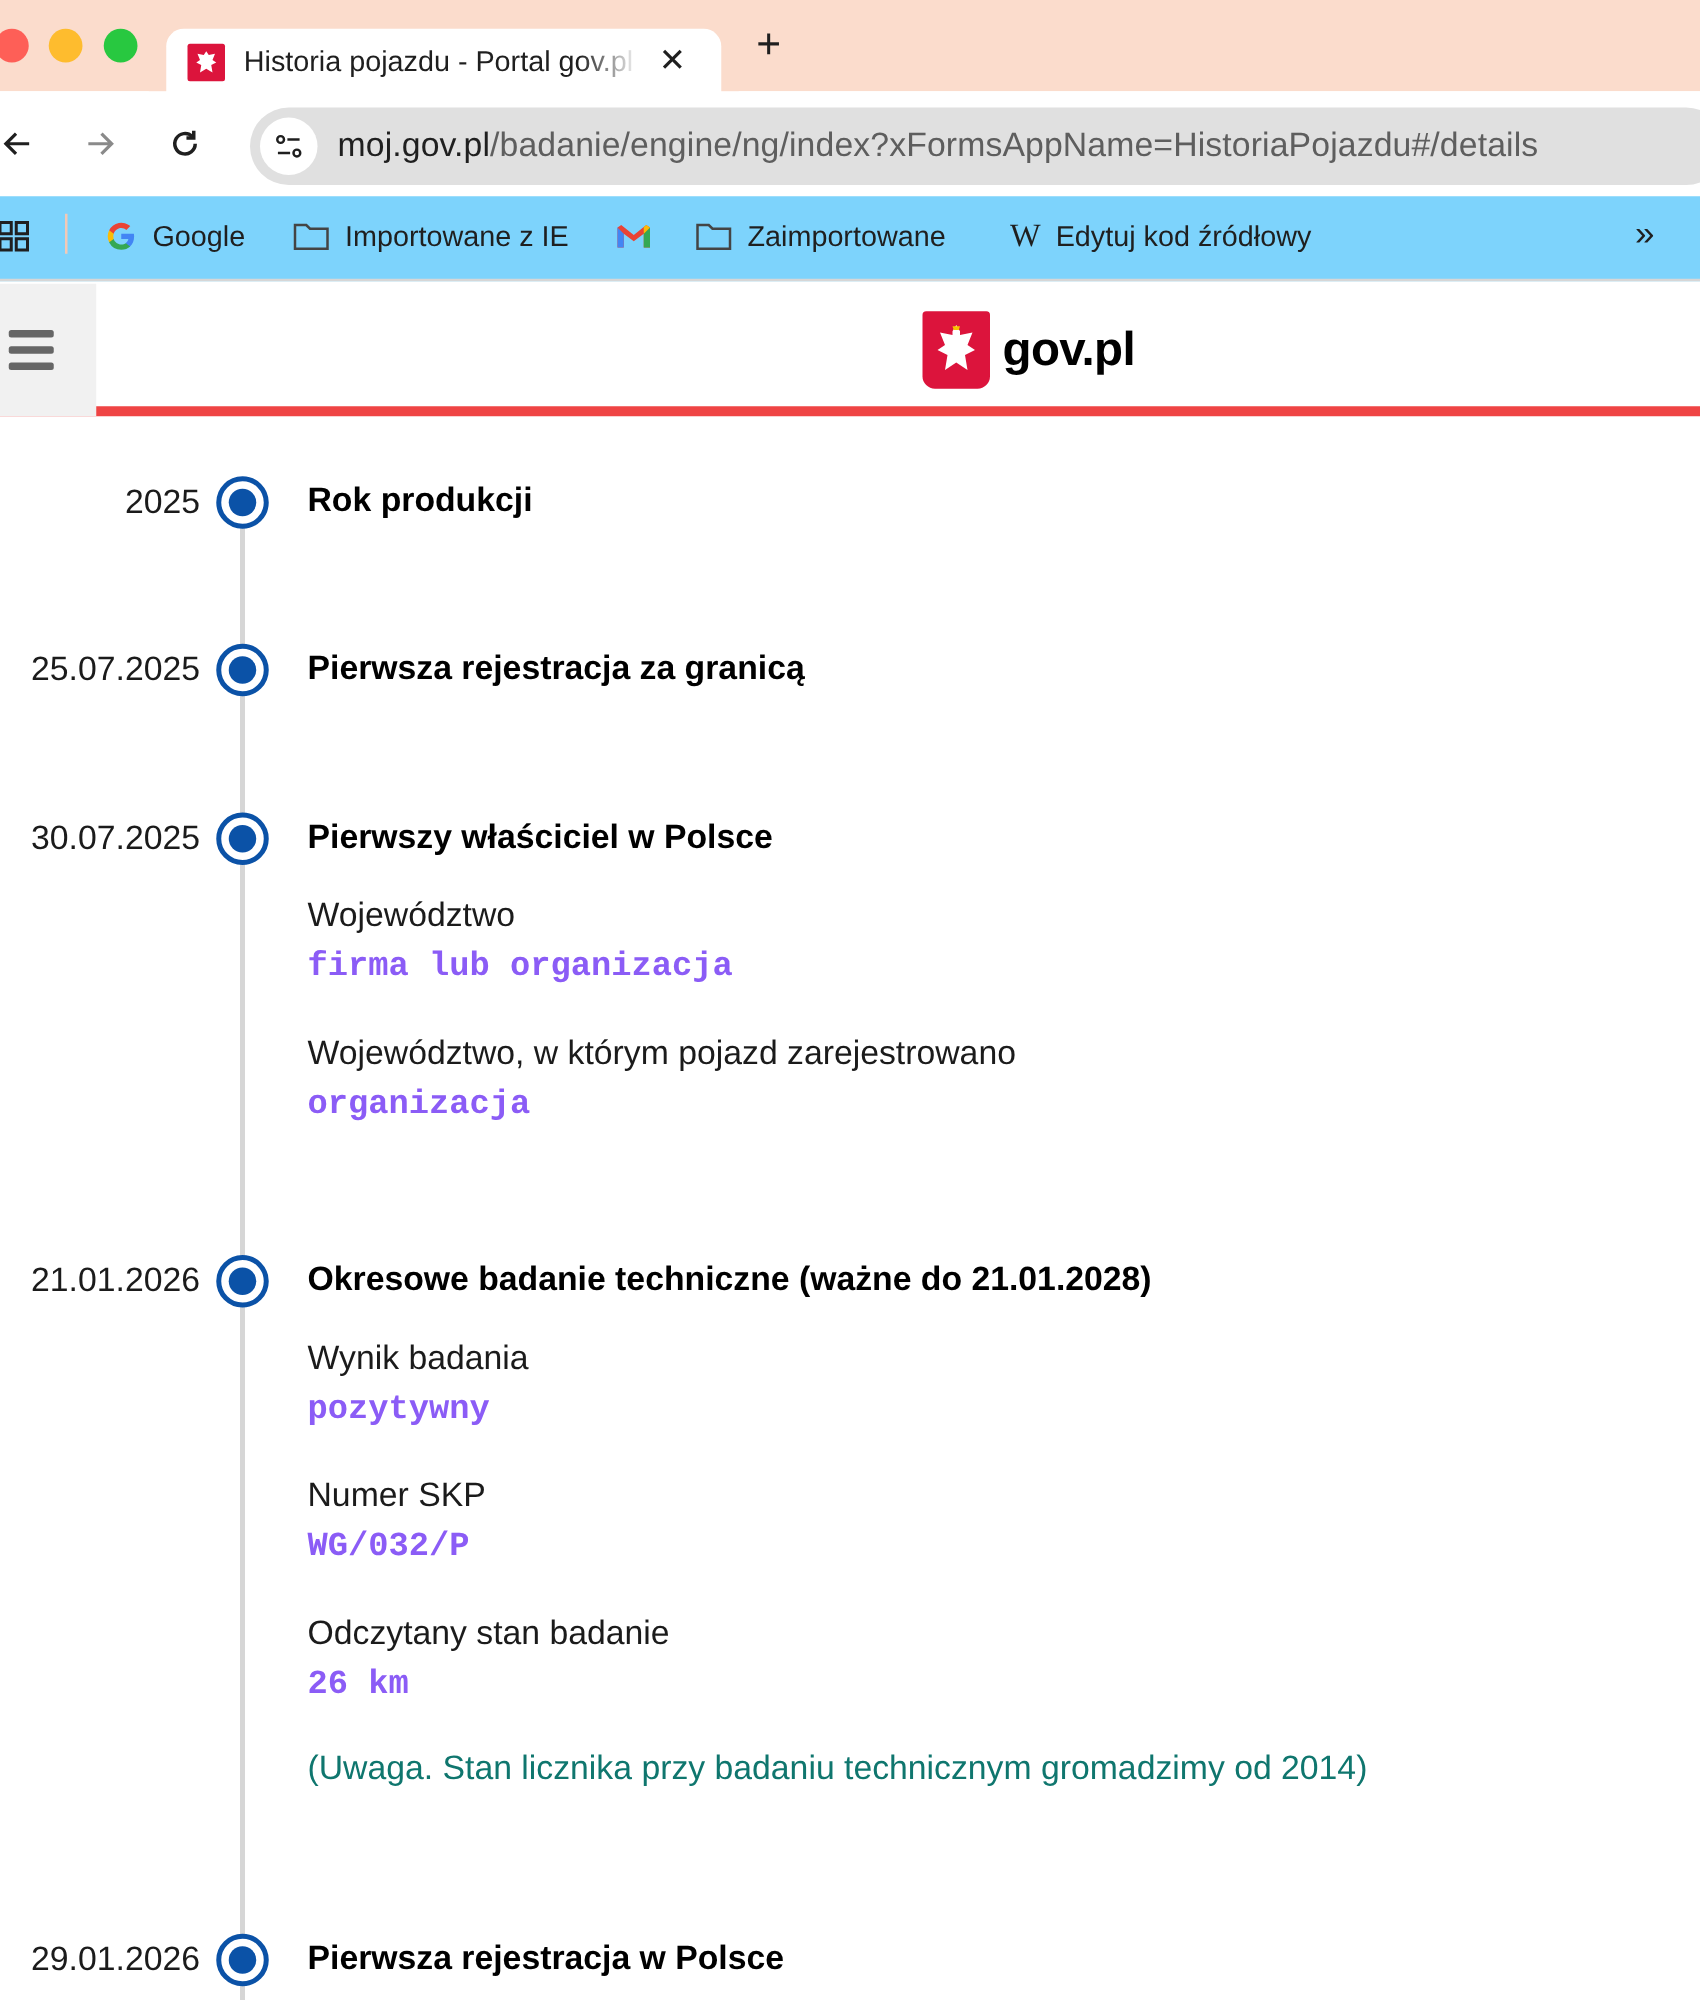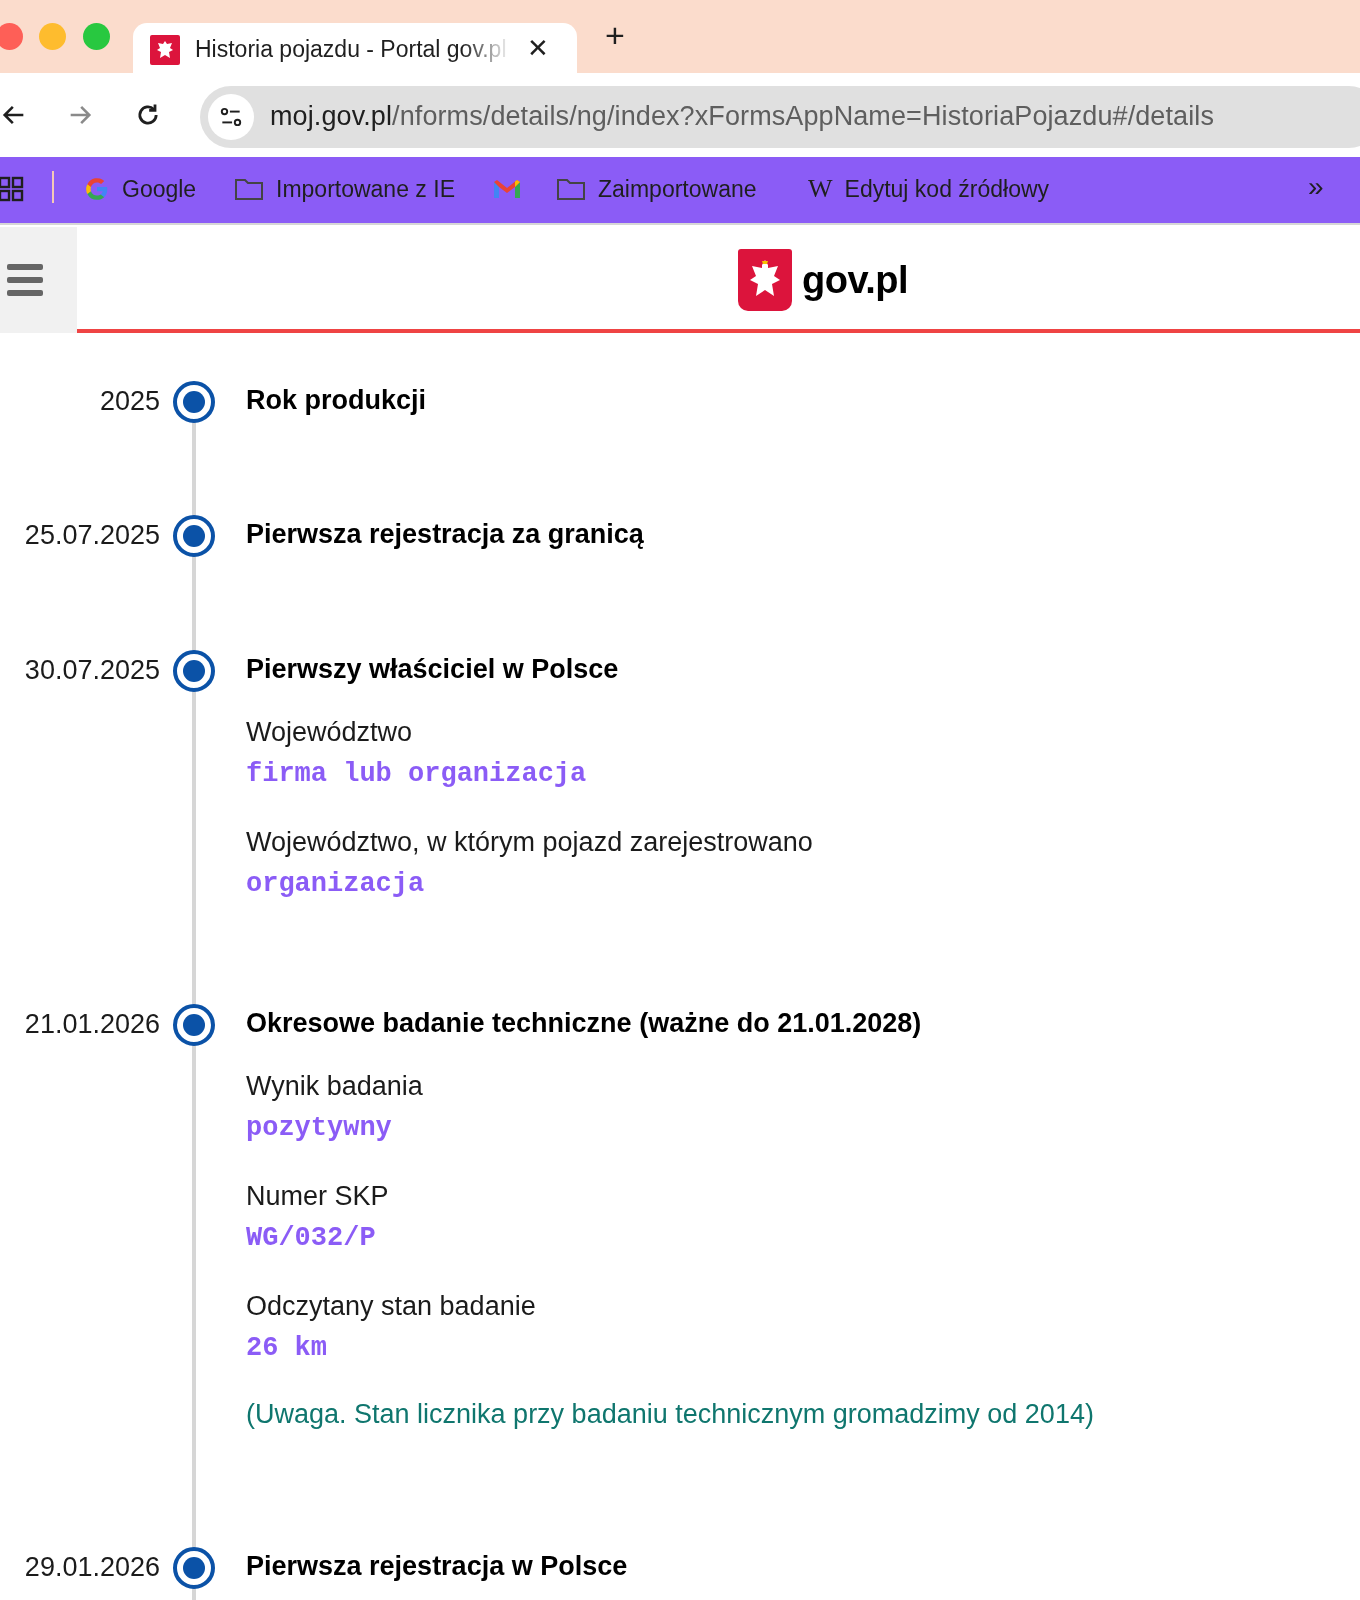--- a/index.html
+++ b/index.html
@@ -26,28 +26,28 @@
   
   .toolbar { position: absolute; left: 0; top: 73px; width: 1360px; height: 84px; background: #fff; }
   .nav-btn { position: absolute; top: 24px; width: 36px; height: 36px; display: flex; align-items: center; justify-content: center; }
   .nav-btn svg { width: 28px; height: 28px; }
   .urlbar { position: absolute; left: 200px; top: 13px; width: 1180px; height: 62px; background: #e0e0e0; border-radius: 31px; }
   .site-info { position: absolute; left: 8px; top: 8px; width: 46px; height: 46px; border-radius: 50%; background: #fff; display: flex; align-items: center; justify-content: center; }
   .url-text { position: absolute; left: 70px; top: 15px; font-size: 27px; white-space: nowrap; color: #5e5e5e; letter-spacing: 0.1px; }
   .url-host { color: #1f1f1f; }
 
   
-  .bookmarks { position: absolute; left: 0; top: 157px; width: 1360px; height: 68px; background: #8b5cf6; border-bottom: 2px solid #d6d6d6; }
+  .bookmarks { position: absolute; left: 0; top: 157px; width: 1360px; height: 68px; background: #7dd3fc; border-bottom: 2px solid #d6d6d6; }
   .bm { position: absolute; top: 14px; height: 36px; display: flex; align-items: center; font-size: 23px; color: #1f1f1f; white-space: nowrap; }
   .bm svg { margin-right: 12px; }
   .bm-sep { position: absolute; left: 52px; top: 14px; width: 2px; height: 32px; background: #f4c9b6; }
   .bm-more { position: absolute; left: 1308px; top: 14px; font-size: 28px; color: #1f1f1f; }
 
   
-  .page-header { position: absolute; left: 0; top: 227px; width: 1360px; height: 106px; background: #fff; border-bottom: 4px solid #ef4444; }
+  .page-header { position: absolute; left: 0; top: 227px; width: 1360px; height: 106px; background: #fff; border-bottom: 8px solid #ef4444; }
   .menu-btn { position: absolute; left: 0; top: 0; width: 77px; height: 106px; background: #f1f1f1; display: flex; flex-direction: column; justify-content: center; padding-left: 7px; gap: 7px; }
   .menu-btn span { display: block; width: 36px; height: 6px; background: #666; border-radius: 2px; }
   .logo { position: absolute; left: 738px; top: 22px; display: flex; align-items: center; }
   .logo-shield { width: 54px; height: 62px; background: #dc143c; border-radius: 3px 3px 10px 10px; display: flex; align-items: center; justify-content: center; }
   .logo-text { margin-left: 10px; font-size: 38px; font-weight: bold; color: #000; letter-spacing: -0.5px; }
 
   
   .timeline { position: absolute; left: 0; top: 333px; width: 1360px; height: 1267px; }
   .tl-line { position: absolute; left: 192px; top: 70px; width: 4px; height: 1200px; background: #d6d6d6; }
   .event { position: absolute; left: 0; width: 1360px; }
@@ -98,21 +98,21 @@
   </div>
   <div class="urlbar">
     <div class="site-info">
       <svg width="26" height="26" viewBox="0 0 24 24">
           <circle cx="6" cy="7" r="2.5" stroke="#1f1f1f" stroke-width="1.8" fill="none"></circle>
           <path d="M11 7h9" stroke="#1f1f1f" stroke-width="1.8"></path>
           <circle cx="18" cy="17" r="2.5" stroke="#1f1f1f" stroke-width="1.8" fill="none"></circle>
           <path d="M4 17h9" stroke="#1f1f1f" stroke-width="1.8"></path>
         </svg>
     </div>
-    <div class="url-text"><span class="url-host">moj.gov.pl</span><span>/nforms/details/ng/index?xFormsAppName=HistoriaPojazdu#/details</span></div>
+    <div class="url-text"><span class="url-host">moj.gov.pl</span><span>/badanie/engine/ng/index?xFormsAppName=HistoriaPojazdu#/details</span></div>
   </div>
 </div>
 
 <div class="bookmarks">
   <div class="bm" style="left:0">
     <svg width="24" height="26" viewBox="0 0 24 26">
         <rect x="0" y="2" width="9" height="9" fill="none" stroke="#1f1f1f" stroke-width="2.4"></rect>
         <rect x="13" y="2" width="9" height="9" fill="none" stroke="#1f1f1f" stroke-width="2.4"></rect>
         <rect x="0" y="15" width="9" height="9" fill="none" stroke="#1f1f1f" stroke-width="2.4"></rect>
         <rect x="13" y="15" width="9" height="9" fill="none" stroke="#1f1f1f" stroke-width="2.4"></rect>

